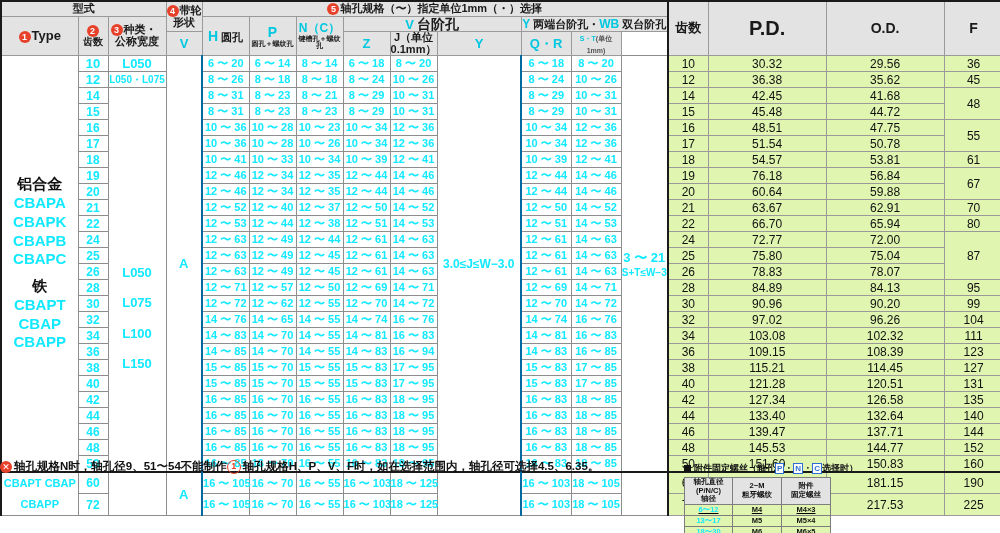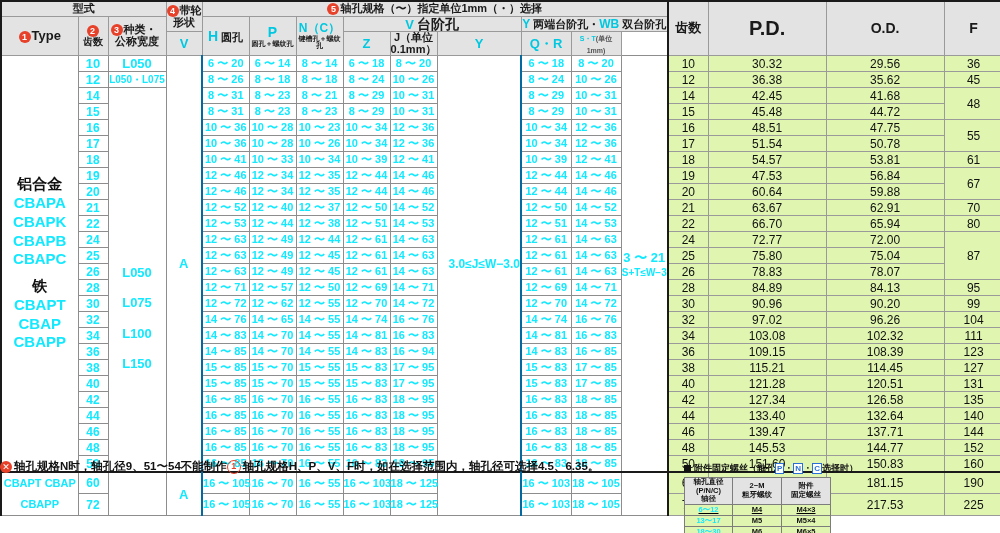--- a/index.html
+++ b/index.html
@@ -229,21 +229,21 @@
             <div class="cy">CBAPP</div>
           </td>
           <td class="toothno" style="font-size: 13px;">10</td>
           <td class="typecell">L050</td>
           <td class="typecell" rowspan="26">A</td>
           <td class="bore b2">6 〜 20</td>
           <td class="bore">6 〜 14</td>
           <td class="bore">8 〜 14</td>
           <td class="bore">6 〜 18</td>
           <td class="bore">8 〜 20</td>
-          <td class="blank" rowspan="26" style="text-align: right; vertical-align: middle; color: rgb(18, 233, 255); font-weight: bold; font-size: 12px;">3.0≤J≤W−3.0</td>
+          <td class="blank" rowspan="26" style="text-align: center; vertical-align: middle; color: rgb(18, 233, 255); font-weight: bold; font-size: 12px;">3.0≤J≤W−3.0</td>
           <td class="bore b2">6 〜 18</td>
           <td class="bore">8 〜 20</td>
           <td class="blank" rowspan="26" style="text-align: center; vertical-align: middle;">
             <div style="color:#12e9ff;font-weight:bold;font-size:13px">3 〜 21</div>
             <div style="color:#12e9ff;font-weight:bold;font-size:10px">S+T≤W−3</div>
           </td>
           <td class="teeth lft" style="border-left: 2px solid rgb(26, 26, 26);">10</td>
           <td class="grn">30.32</td>
           <td class="grn">29.56</td>
           <td class="grn" rowspan="1">36</td>
@@ -341,21 +341,21 @@
         <tr style="height: 14.3px;">
           <td class="toothno">19</td>
           <td class="bore b2">12 〜 46</td>
           <td class="bore">12 〜 34</td>
           <td class="bore">12 〜 35</td>
           <td class="bore">12 〜 44</td>
           <td class="bore">14 〜 46</td>
           <td class="bore b2">12 〜 44</td>
           <td class="bore">14 〜 46</td>
           <td class="teeth lft" style="border-left: 2px solid rgb(26, 26, 26);">19</td>
-          <td class="grn">47.53</td>
+          <td class="grn">76.18</td>
           <td class="grn">56.84</td>
           <td class="grn" rowspan="2">67</td>
         </tr>
         <tr style="height: 14.3px;">
           <td class="toothno">20</td>
           <td class="bore b2">12 〜 46</td>
           <td class="bore">12 〜 34</td>
           <td class="bore">12 〜 35</td>
           <td class="bore">12 〜 44</td>
           <td class="bore">14 〜 46</td>

